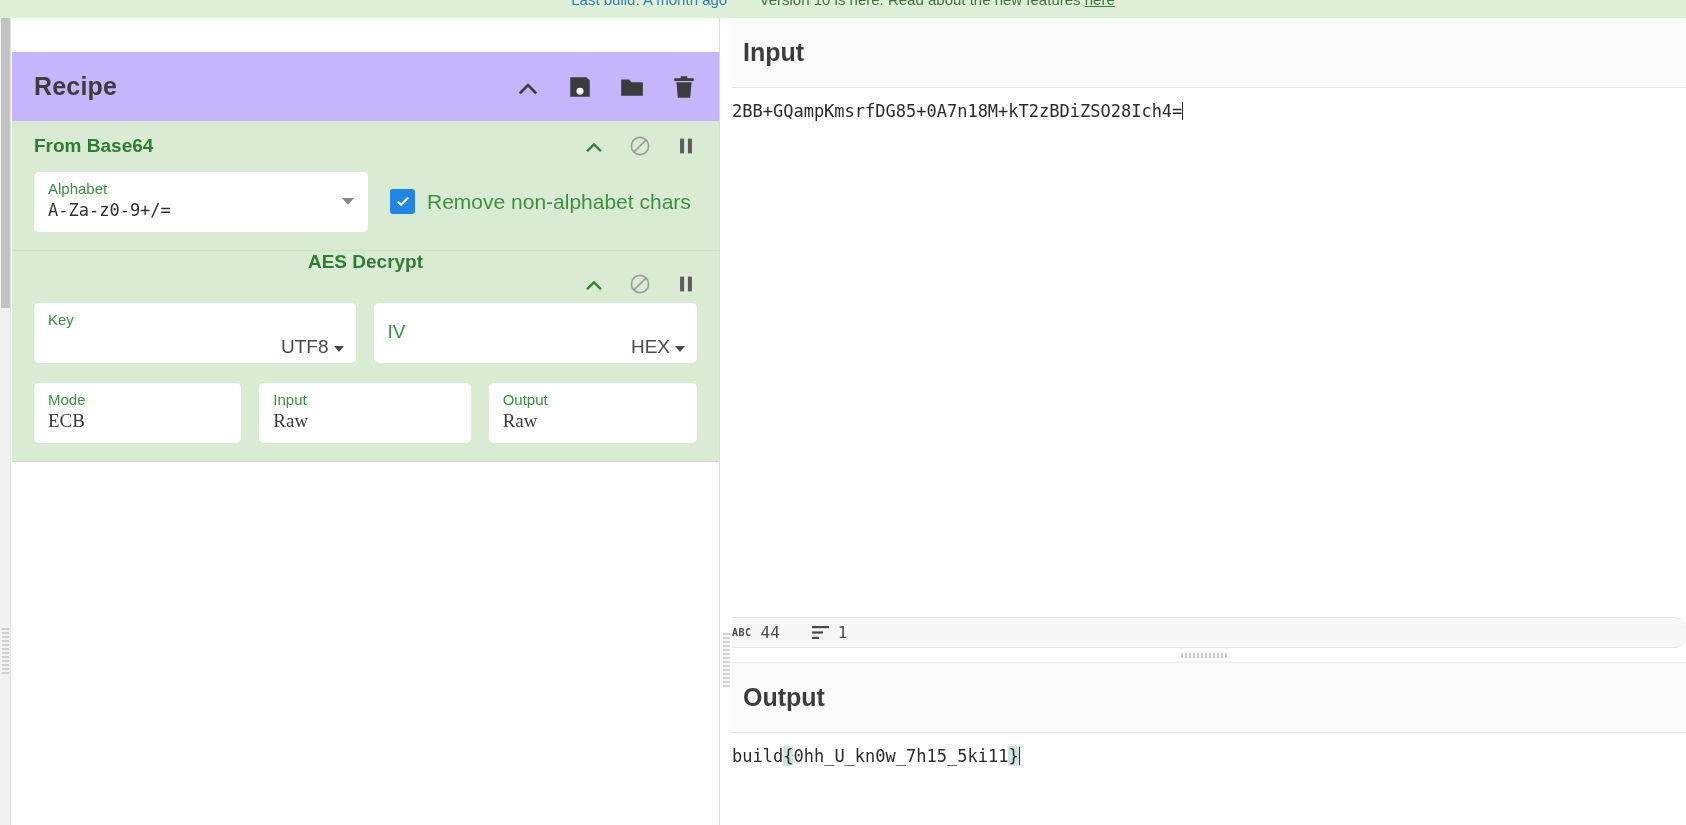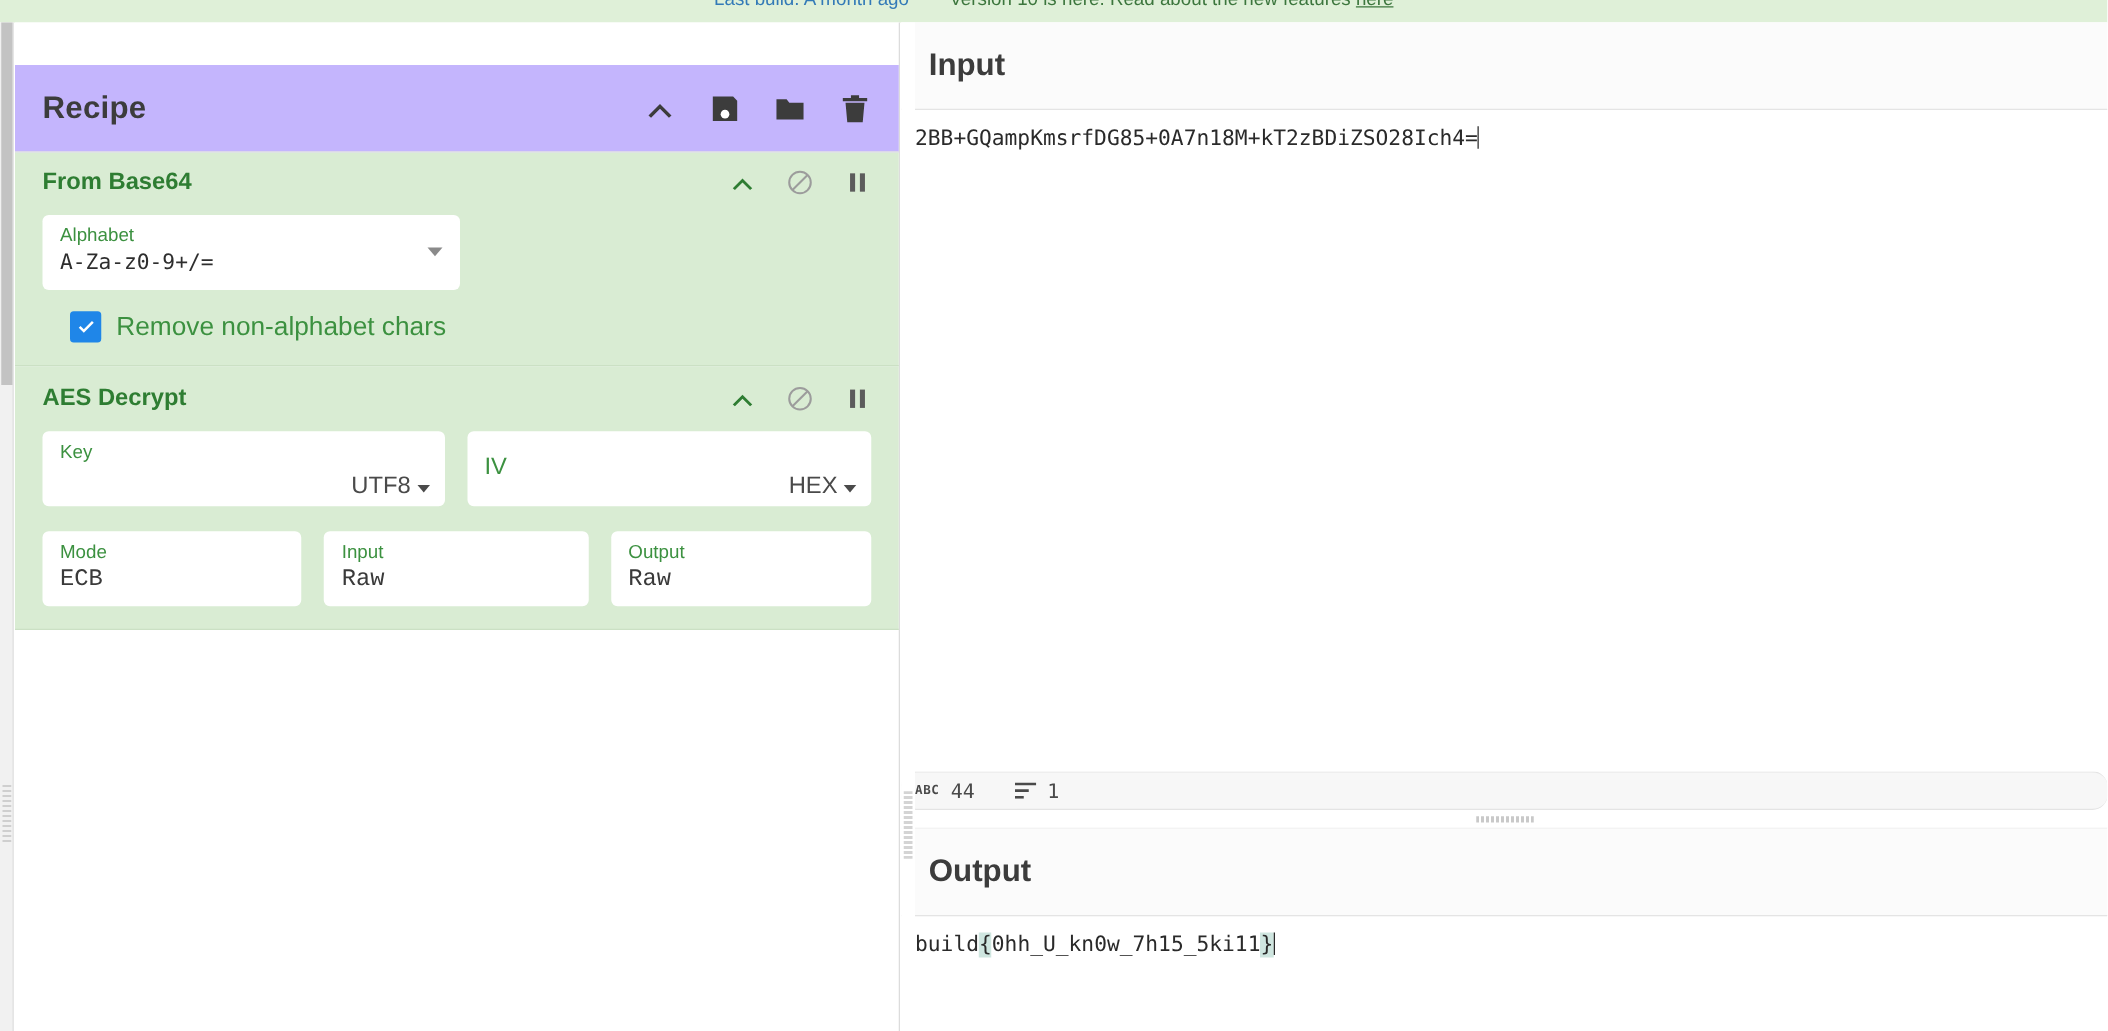--- a/index.html
+++ b/index.html
@@ -109,21 +109,21 @@
     font-size: 15px; color: #3c9140; line-height: 16px;
     display: block; margin-bottom: 2px;
   }
   .field .val {
     font-family: "DejaVu Sans Mono", monospace;
     font-size: 17px; color: #2e2e2e; line-height: 22px;
     white-space: nowrap; overflow: hidden;
     display: block;
   }
   .field .val.sans {
-    font-family: Liberation Mono, monospace;
+    font-family: Liberation Serif, serif;
     font-size: 19px; color: #3a3a3a;
   }
   .caret {
     position: absolute; right: 14px; top: 26px;
     width: 0; height: 0;
     border-left: 6px solid transparent;
     border-right: 6px solid transparent;
     border-top: 7px solid #8a8a8a;
   }
 
@@ -285,42 +285,42 @@
           <span class="opicon">
             <svg viewBox="0 0 24 24">
                 <rect x="5.5" y="4" width="4.4" height="16" fill="#5c5c5c"></rect>
                 <rect x="14.1" y="4" width="4.4" height="16" fill="#5c5c5c"></rect>
               </svg>
           </span>
         </div>
       </div>
 
       <div class="op-body">
-        <div class="row" style="margin-top:2px;flex-direction:column;">
+        <div class="row" style="margin-top:2px;">
           <div class="field" style="width:334px;">
             <span class="lbl">Alphabet</span>
             <span class="val">A-Za-z0-9+/=</span>
             <span class="caret"></span>
           </div>
 
           <div class="cbox-wrap" style="margin-left:22px; margin-top:17px;">
             <span class="cbox checked">
               <svg viewBox="0 0 24 24">
                   <path d="M9.4 17.6 L4 12.2 L5.9 10.3 L9.4 13.8 L18.1 5.1 L20 7 Z"></path>
                 </svg>
             </span>
             <span class="cbox-label">Remove non-alphabet chars</span>
           </div>
         </div>
 
       </div>
     </div>
 
     <div class="op">
-      <div class="op-head" style="height:52px;">
+      <div class="op-head" style="height:52px;flex-direction:column;">
         <div class="op-title">AES Decrypt</div>
         <div class="op-icons">
           <span class="opicon">
             <svg viewBox="0 0 24 24">
                 <path d="M12 8.5 L20.5 17 L18.6 18.6 L12 12 L5.4 18.6 L3.5 17 Z" fill="#2e7d32"></path>
               </svg>
           </span>
           <span class="opicon">
             <svg viewBox="0 0 24 24">
                 <circle cx="12" cy="12" r="9.4" fill="none" stroke="#9c9c9c" stroke-width="1.8"></circle>

